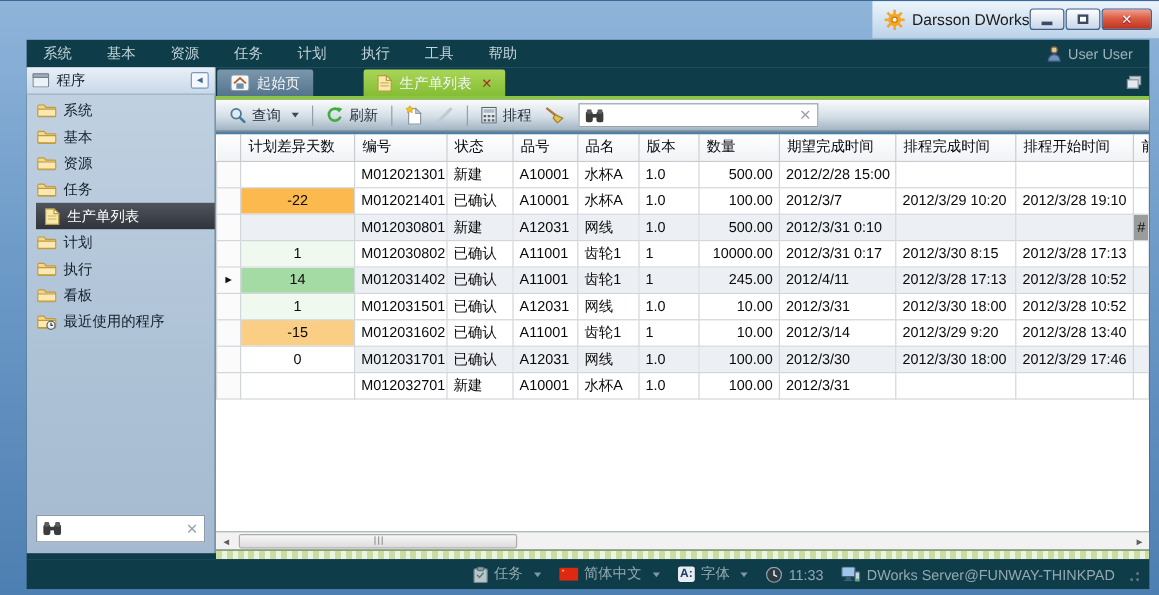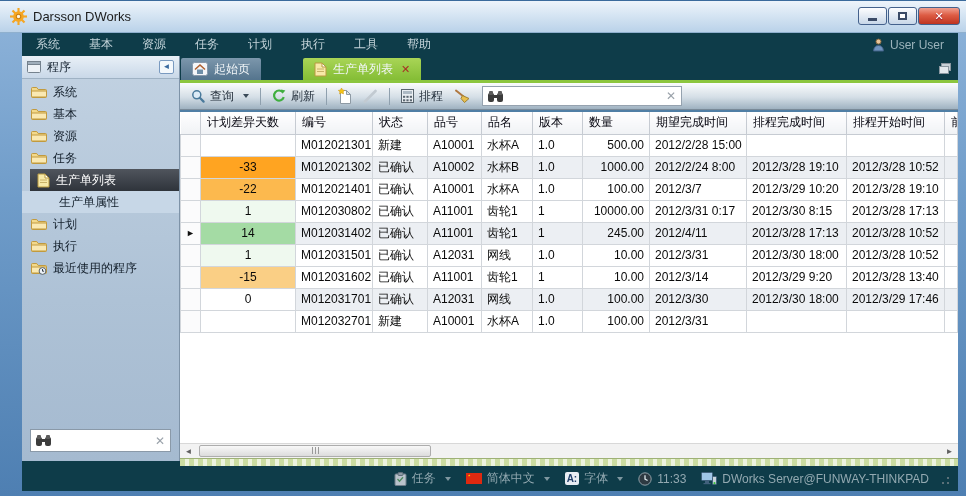--- a/index.html
+++ b/index.html
@@ -5,20 +5,21 @@
   * { box-sizing: border-box; margin: 0; padding: 0; }
   body {
     width: 966px; height: 496px; overflow: hidden;
     font-family: "Liberation Sans", "DejaVu Sans", sans-serif;
     font-size: 12px;
   }
   .window{
     width:966px;height:496px;display:flex;flex-direction:column;
     background:linear-gradient(180deg,#8FB4DA 0%,#6F9CC9 40%,#4E7FB2 100%);
     border-top:1px solid #3A6A9C;
+    align-items:flex-end;
   }
   
   .titlebar{height:32px;display:flex;align-items:flex-start;padding:6px 6px 0 10px;
     background:linear-gradient(180deg,#EDF4FB 0%,#D6E5F3 45%,#BAD2E9 100%);
     border-bottom:1px solid #8FB0CE;}
   .app-icon{margin-top:1px;margin-right:6px;}
   .title{color:#1A1A1A;font-size:13px;margin-top:2px;}
   .winbtns{margin-left:auto;display:flex;gap:1px;}
   .wbtn{width:29px;height:18px;border:1px solid #44618C;border-radius:3px;
     display:flex;align-items:center;justify-content:center;
@@ -226,40 +227,46 @@
               <span>
                 <svg width="13" height="15" viewBox="0 0 13 15">
                   <path d="M1 1 h7 l4 4 v9 h-11 z" fill="#F7E9A8" stroke="#B89A40"></path>
                   <path d="M8 1 l4 4 h-4 z" fill="#FFFFFF" stroke="#B89A40"></path>
                   <line x1="3" y1="7" x2="10" y2="7" stroke="#C9B268"></line>
                   <line x1="3" y1="9.5" x2="10" y2="9.5" stroke="#C9B268"></line>
                 </svg>
               </span>
               <span>生产单列表</span>
             </div>
-            <div class="side-item hl">
-              <span>生产单属性</span>
-            </div>
             <div class="side-item">
               <span>
                 <svg width="16" height="12" viewBox="0 0 16 12">
                   <path d="M0.5 2.5 a1 1 0 0 1 1-1 h4.2 l1.5 2 h7.3 a1 1 0 0 1 1 1 v6 a1 1 0 0 1 -1 1 h-13 a1 1 0 0 1 -1-1 z" fill="#F3D98B" stroke="#C19A3F"></path>
                   <path d="M0.5 5 h15 v5 a1 1 0 0 1 -1 1 h-13 a1 1 0 0 1 -1-1 z" fill="#FAE9B2" stroke="#C19A3F"></path>
                 </svg>
               </span>
               <span>计划</span>
             </div>
             <div class="side-item">
               <span>
                 <svg width="16" height="12" viewBox="0 0 16 12">
                   <path d="M0.5 2.5 a1 1 0 0 1 1-1 h4.2 l1.5 2 h7.3 a1 1 0 0 1 1 1 v6 a1 1 0 0 1 -1 1 h-13 a1 1 0 0 1 -1-1 z" fill="#F3D98B" stroke="#C19A3F"></path>
                   <path d="M0.5 5 h15 v5 a1 1 0 0 1 -1 1 h-13 a1 1 0 0 1 -1-1 z" fill="#FAE9B2" stroke="#C19A3F"></path>
                 </svg>
               </span>
               <span>执行</span>
+            </div>
+            <div class="side-item">
+              <span>
+                <svg width="16" height="12" viewBox="0 0 16 12">
+                  <path d="M0.5 2.5 a1 1 0 0 1 1-1 h4.2 l1.5 2 h7.3 a1 1 0 0 1 1 1 v6 a1 1 0 0 1 -1 1 h-13 a1 1 0 0 1 -1-1 z" fill="#F3D98B" stroke="#C19A3F"></path>
+                  <path d="M0.5 5 h15 v5 a1 1 0 0 1 -1 1 h-13 a1 1 0 0 1 -1-1 z" fill="#FAE9B2" stroke="#C19A3F"></path>
+                </svg>
+              </span>
+              <span>看板</span>
             </div>
             <div class="side-item">
               <span>
                 <svg width="16" height="13" viewBox="0 0 16 13">
                   <path d="M0.5 2.5 a1 1 0 0 1 1-1 h4.2 l1.5 2 h7.3 a1 1 0 0 1 1 1 v6 a1 1 0 0 1 -1 1 h-13 a1 1 0 0 1 -1-1 z" fill="#F3D98B" stroke="#C19A3F"></path>
                   <path d="M0.5 5 h15 v5 a1 1 0 0 1 -1 1 h-13 a1 1 0 0 1 -1-1 z" fill="#FAE9B2" stroke="#C19A3F"></path>
                   <circle cx="11.5" cy="9" r="3.4" fill="#EDF2F7" stroke="#55606B"></circle>
                   <path d="M11.5 7 v2.2 h1.6" stroke="#333E48" fill="none"></path>
                 </svg>
               </span>
@@ -437,47 +444,49 @@
                     <td>新建</td>
                     <td>A10001</td>
                     <td>水杯A</td>
                     <td>1.0</td>
                     <td class="c-qty">500.00</td>
                     <td>2012/2/28 15:00</td>
                     <td></td>
                     <td></td>
                     <td class="c-extra"></td>
                   </tr>
-                  <tr class="stripe">
-                    <td class="c-ind"></td>
-                    <td class="c-diff" style="background: rgb(255, 164, 33);">-33</td>
-                    <td>M012021302</td>
-                    <td>已确认</td>
-                    <td>A10002</td>
-                    <td>水杯B</td>
-                    <td>1.0</td>
-                    <td class="c-qty">1000.00</td>
-                    <td>2012/2/24 8:00</td>
-                    <td>2012/3/28 19:10</td>
-                    <td>2012/3/28 10:52</td>
-                    <td class="c-extra"></td>
-                  </tr>
                   <tr class="">
                     <td class="c-ind"></td>
                     <td class="c-diff" style="background: rgb(252, 185, 78);">-22</td>
                     <td>M012021401</td>
                     <td>已确认</td>
                     <td>A10001</td>
                     <td>水杯A</td>
                     <td>1.0</td>
                     <td class="c-qty">100.00</td>
                     <td>2012/3/7</td>
                     <td>2012/3/29 10:20</td>
                     <td>2012/3/28 19:10</td>
                     <td class="c-extra"></td>
+                  </tr>
+                  <tr class="stripe">
+                    <td class="c-ind"></td>
+                    <td class="c-diff"></td>
+                    <td>M012030801</td>
+                    <td>新建</td>
+                    <td>A12031</td>
+                    <td>网线</td>
+                    <td>1.0</td>
+                    <td class="c-qty">500.00</td>
+                    <td>2012/3/31 0:10</td>
+                    <td></td>
+                    <td></td>
+                    <td class="c-extra">
+                      <span class="extra-flag">#</span>
+                    </td>
                   </tr>
                   <tr class="">
                     <td class="c-ind"></td>
                     <td class="c-diff" style="background: rgb(239, 249, 239);">1</td>
                     <td>M012030802</td>
                     <td>已确认</td>
                     <td>A11001</td>
                     <td>齿轮1</td>
                     <td>1</td>
                     <td class="c-qty">10000.00</td>

